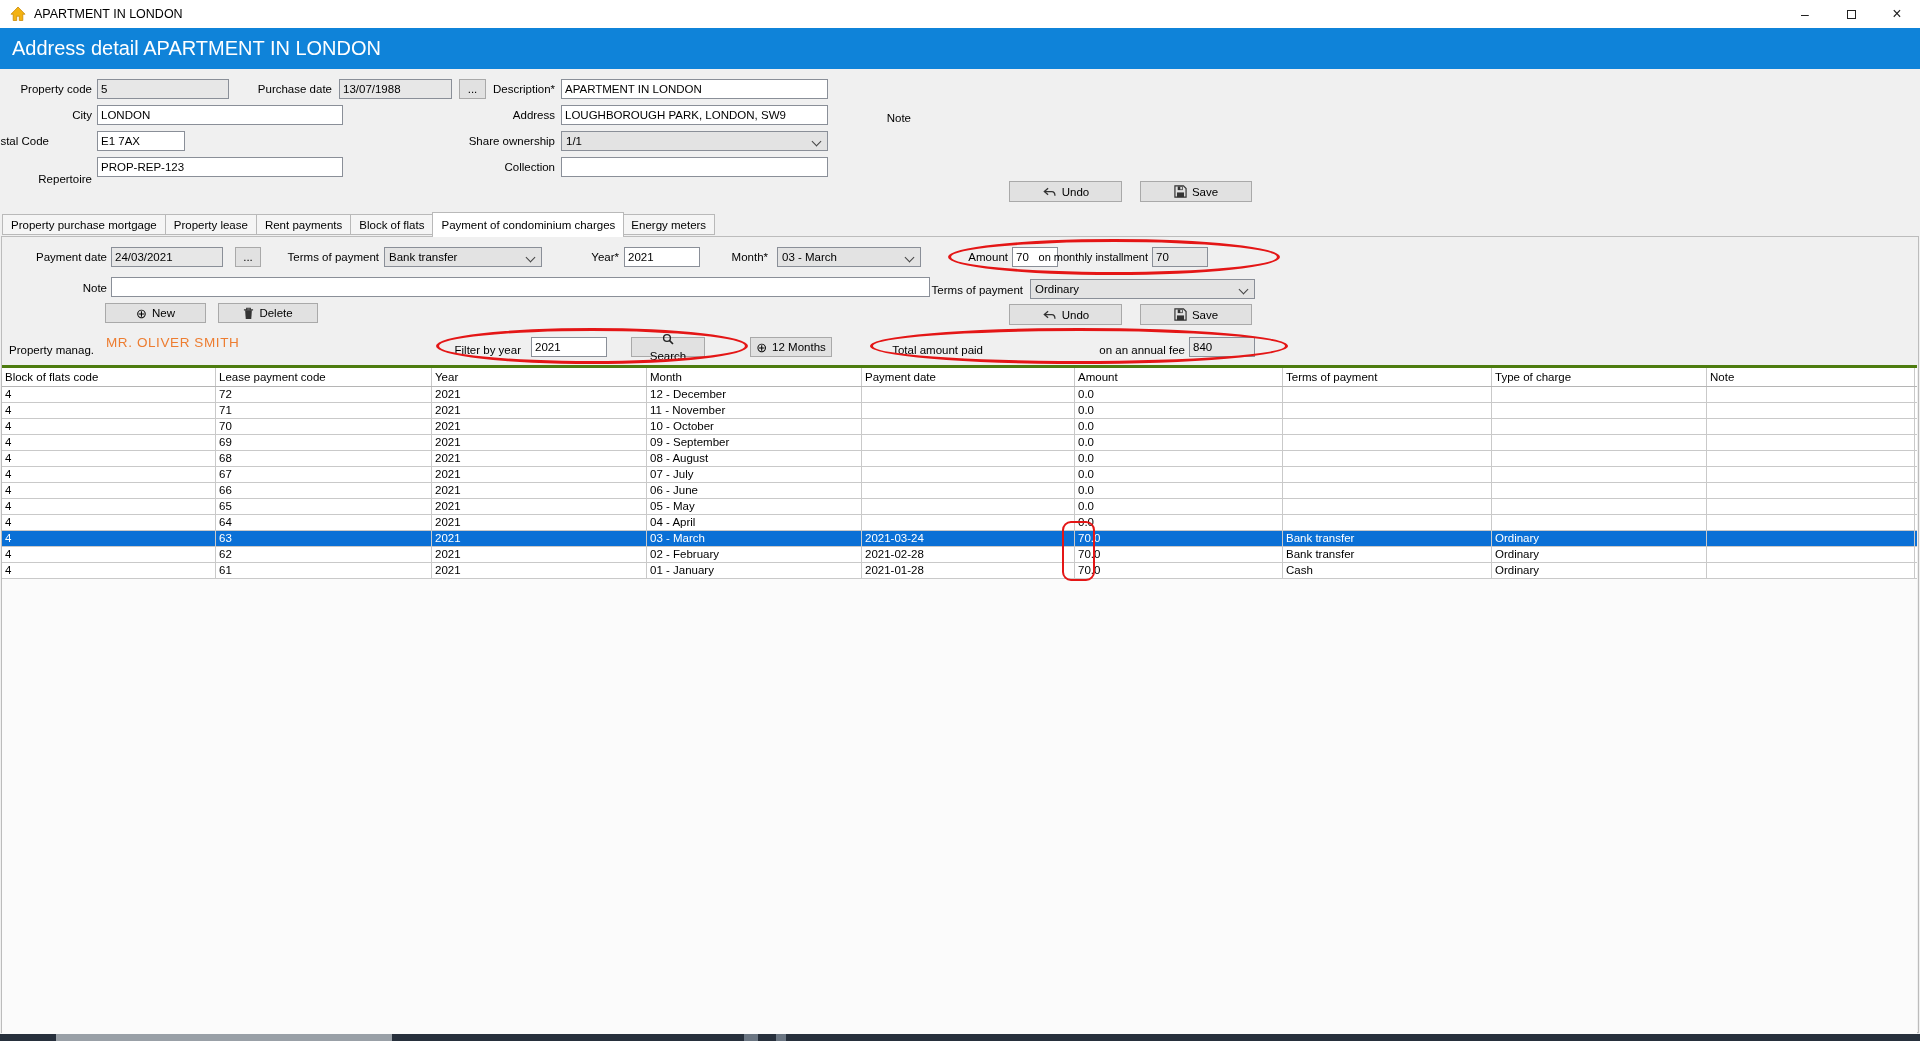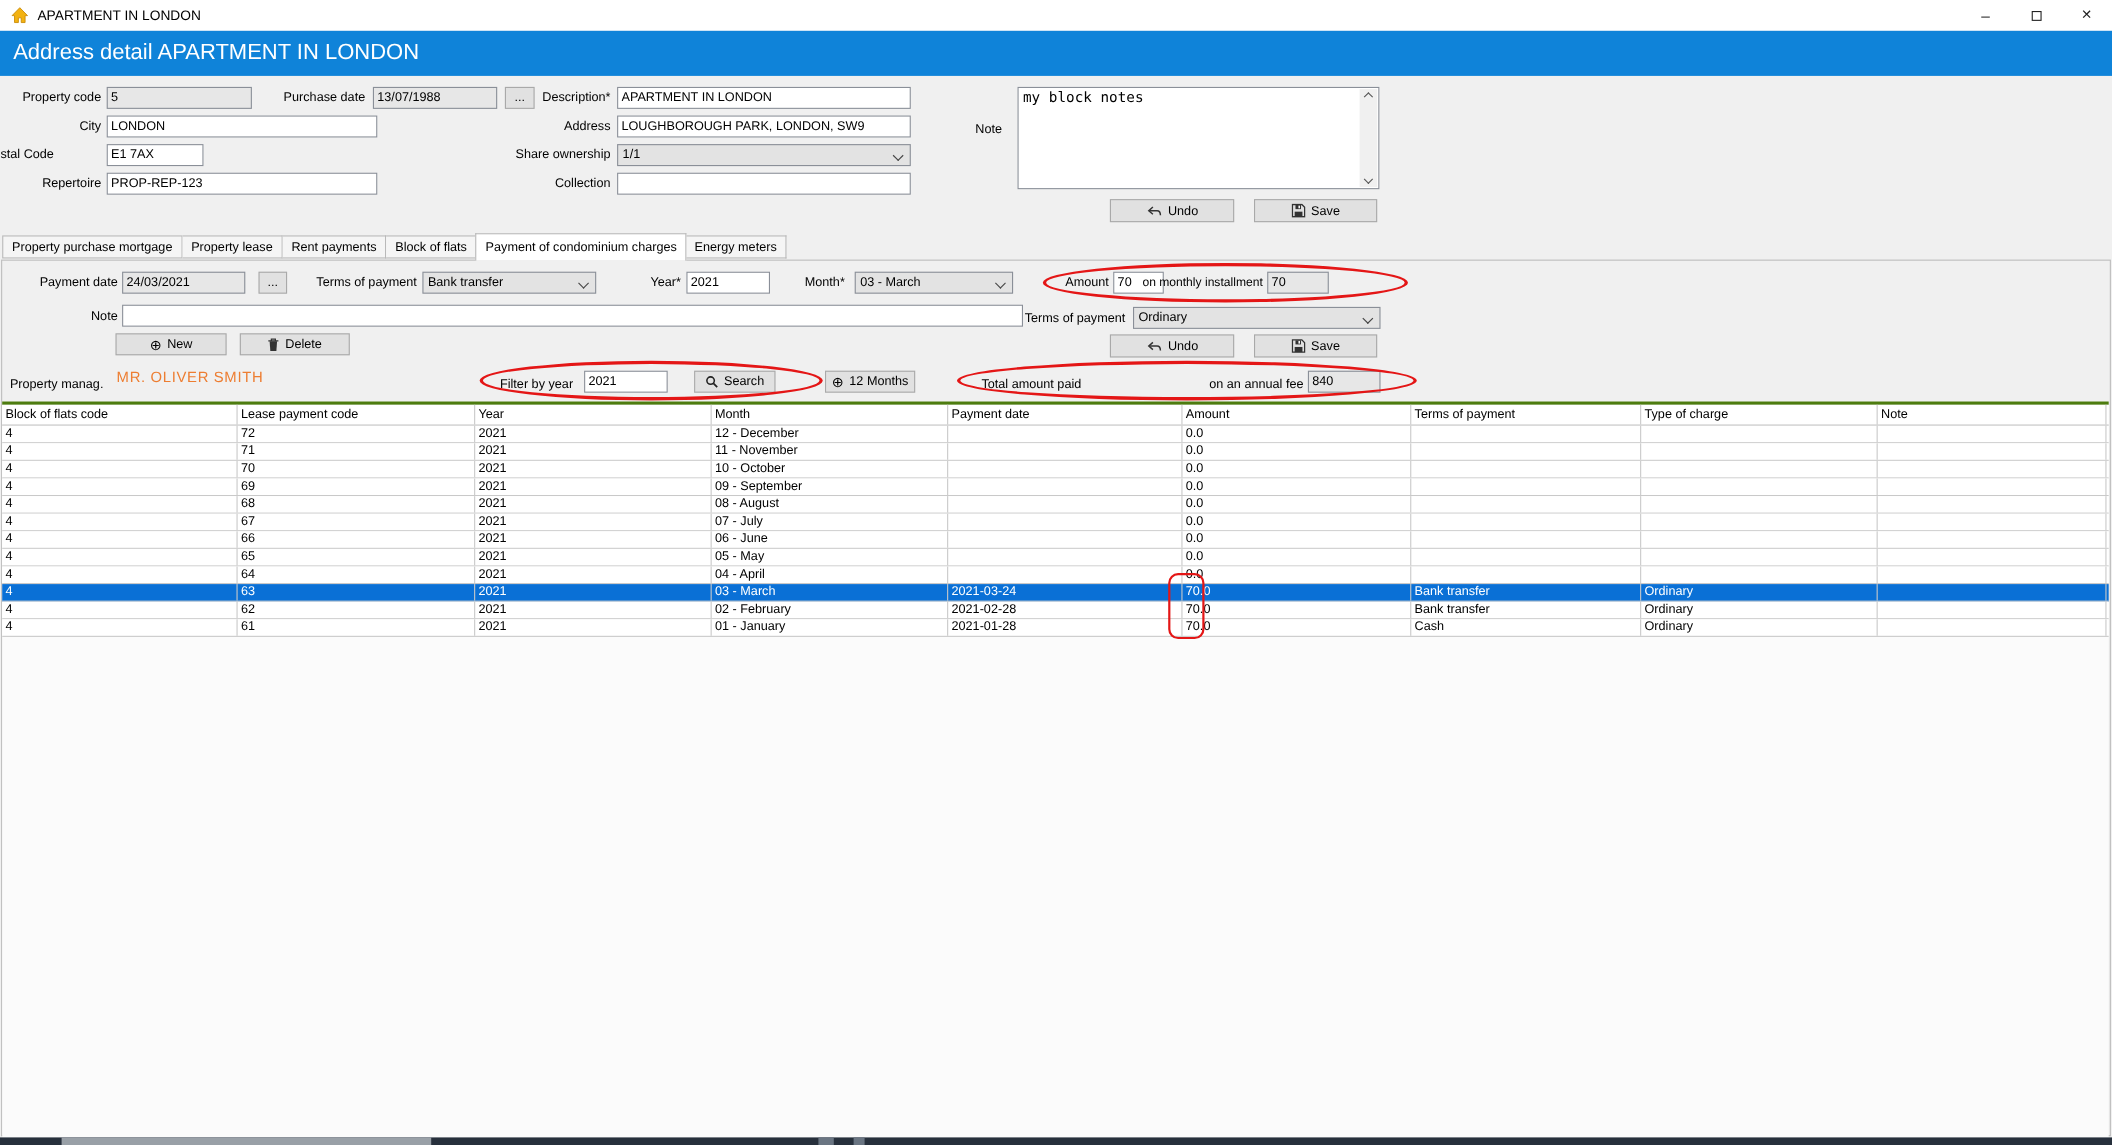--- a/index.html
+++ b/index.html
@@ -102,33 +102,26 @@
   <input class="tb" style="left: 561px; top: 105px; width: 267px;" value="LOUGHBOROUGH PARK, LONDON, SW9">
 
   <span class="lbr" style="right:1871px;top:131px;text-align:center;">Postal Code</span>
   <input class="tb" style="left: 97px; top: 131px; width: 88px;" value="E1 7AX">
   <span class="lbr" style="right:1365px;top:131px;">Share ownership</span>
   <div class="dd" style="left:561px;top:131px;width:267px;">
     <span>1/1</span>
     <span class="chev"></span>
   </div>
 
-  <span class="lbr" style="right:1828px;top:157px;">Repertoire</span>
+  <span class="lbr" style="right:1828px;top:169px;">Repertoire</span>
   <input class="tb" style="left: 97px; top: 157px; width: 246px;" value="PROP-REP-123">
   <span class="lbr" style="right:1365px;top:157px;text-align:center;">Collection</span>
   <input class="tb" style="left: 561px; top: 157px; width: 267px;" value="">
 
   <span class="lbr" style="right:1009px;top:108px;">Note</span>
-  <div class="notearea">
-    <div class="notetext">my block notes</div>
-    <div class="sb">
-      <span class="cup"></span>
-      <span class="cdn"></span>
-    </div>
-  </div>
 
   <button class="btn" style="left:1009px;top:181px;width:113px;height:21px;">
     <span class="icon"><svg width="15" height="10" viewBox="0 0 16 10">
           <path d="M3 4.5 H10.5 C13 4.5 13.8 6.2 13.8 9" fill="none" stroke="#333" stroke-width="1.4"></path>
           <path d="M6.5 1 L2.5 4.5 L6.5 8" fill="none" stroke="#333" stroke-width="1.4"></path>
         </svg></span>
     <span>Undo</span>
   </button>
   <button class="btn" style="left:1140px;top:181px;width:112px;height:21px;">
     <span class="icon"><svg width="13" height="13" viewBox="0 0 14 14">
@@ -203,21 +196,21 @@
           <rect x="4" y="1.5" width="5.4" height="4" fill="#333"></rect>
           <rect x="6.9" y="2.1" width="1.5" height="2.6" fill="#fff"></rect>
         </svg></span>
     <span>Save</span>
   </button>
 
   <span class="lbr z" style="right:1826px;top:340px;">Property manag.</span>
   <span class="manager-name z">MR. OLIVER SMITH</span>
   <span class="lbr z" style="right:1399px;top:340px;">Filter by year</span>
   <input class="tb z" style="left: 531px; top: 337px; width: 76px;" value="2021">
-  <button class="btn z" style="left:631px;top:337px;width:74px;height:20px;">
+  <button class="btn z" style="left:631px;top:337px;width:74px;height:20px;flex-direction:column;">
     <span class="icon"><svg width="12" height="12" viewBox="0 0 12 12">
           <circle cx="5" cy="5" r="3.4" fill="none" stroke="#222" stroke-width="1.4"></circle>
           <line x1="7.6" y1="7.6" x2="11" y2="11" stroke="#222" stroke-width="1.6"></line>
         </svg></span>
     <span>Search</span>
   </button>
   <button class="btn z" style="left:750px;top:337px;width:82px;height:20px;">
     <span class="plus">⊕</span>
     <span>12 Months</span>
   </button>

